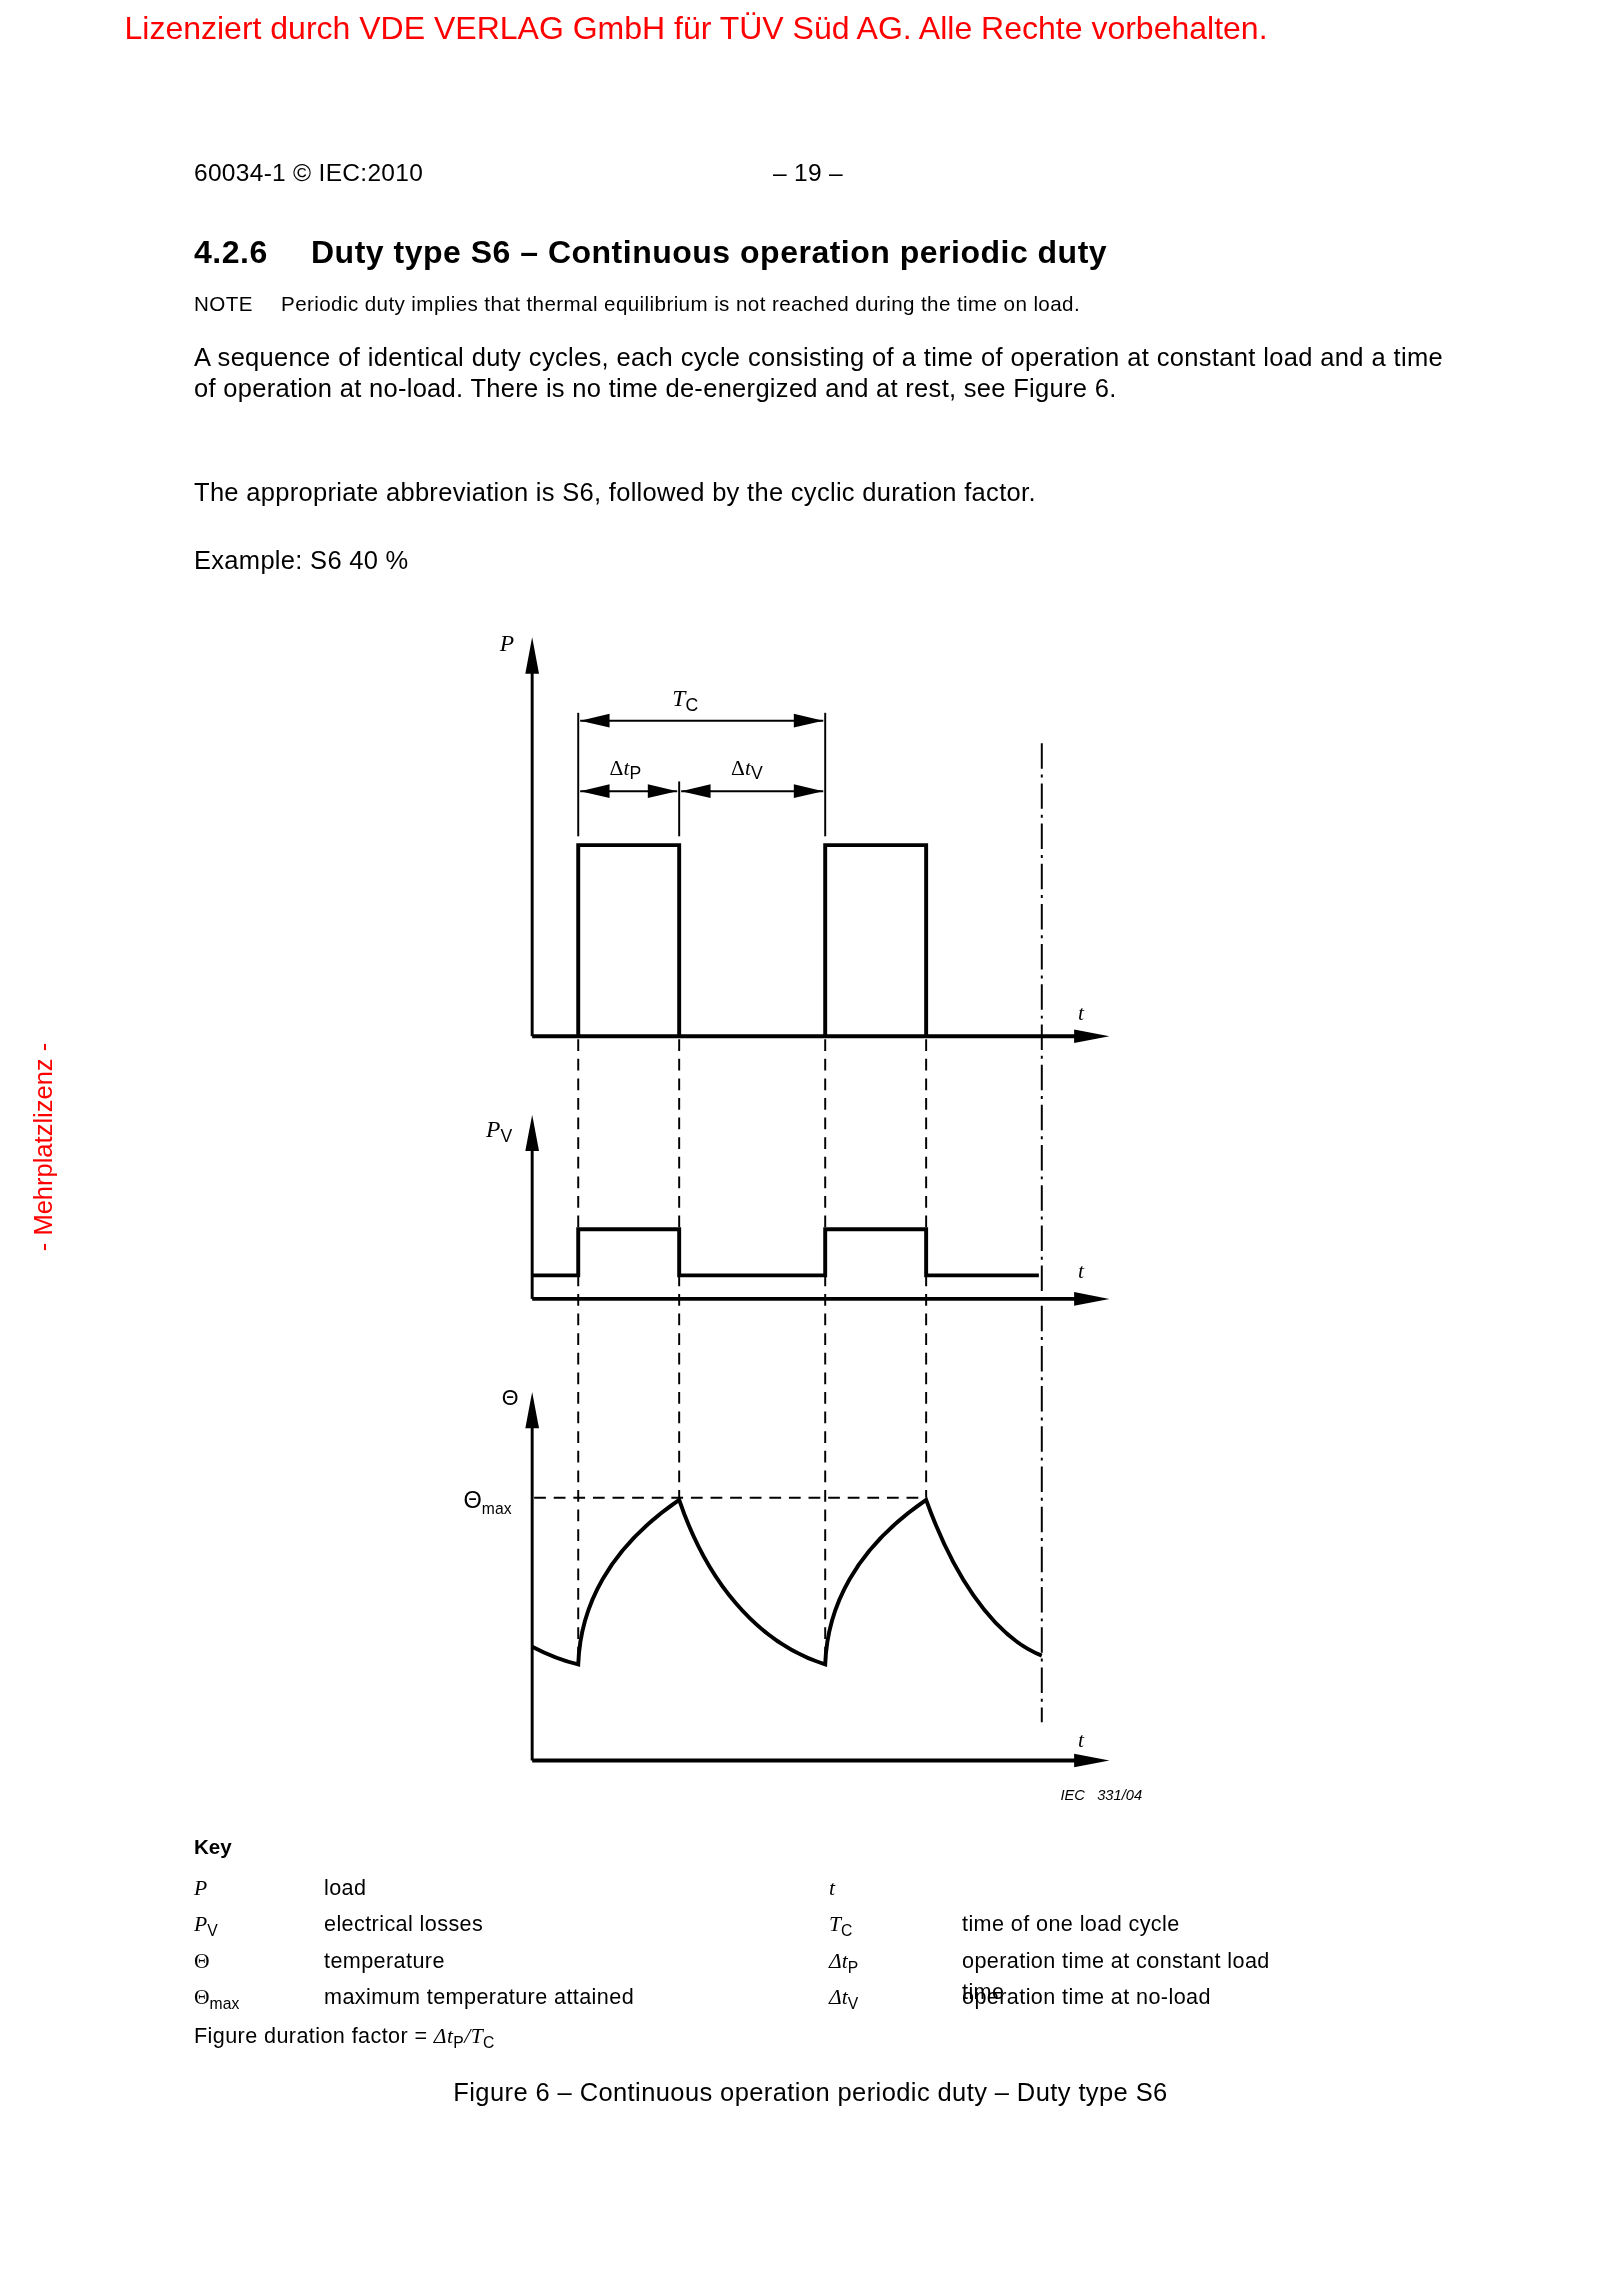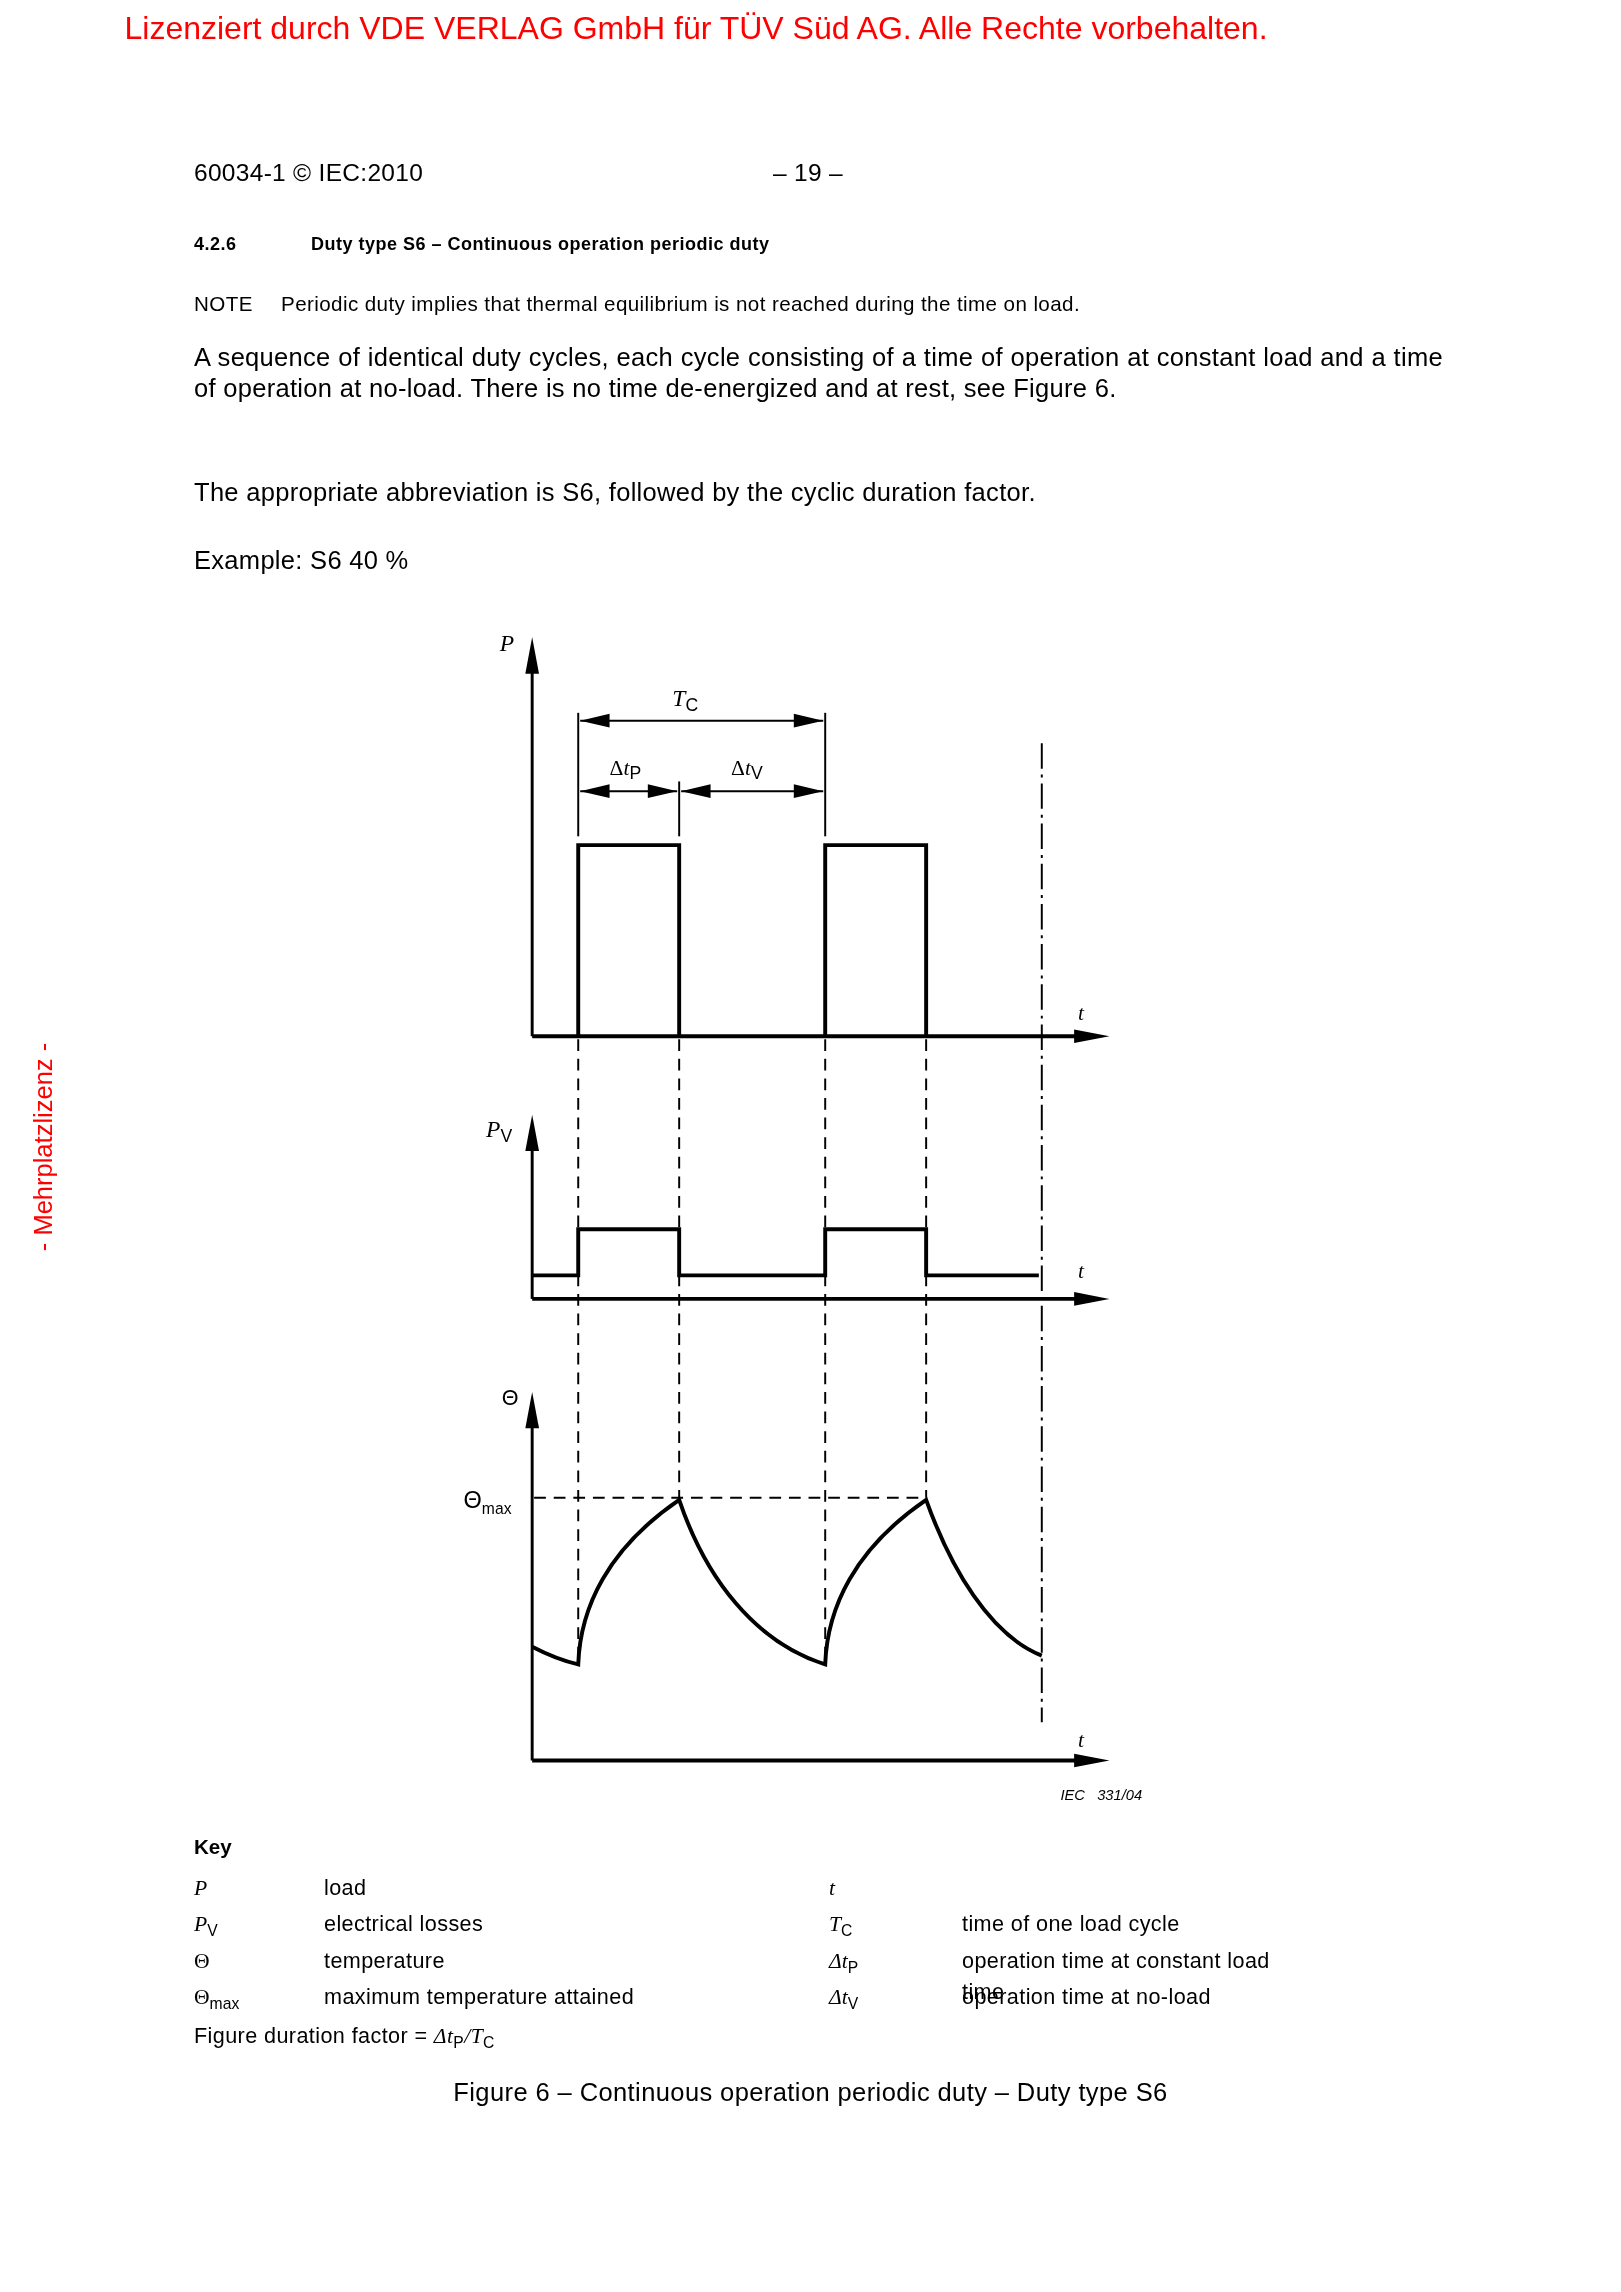--- a/index.html
+++ b/index.html
@@ -4,21 +4,21 @@
 <style>
   html, body { margin: 0; padding: 0; background: #ffffff; }
   body { width: 1621px; height: 2293px; position: relative; overflow: hidden;
          font-family: "Liberation Sans", "DejaVu Sans", sans-serif; color: #000; }
   .abs { position: absolute; white-space: nowrap; }
   .watermark-top { left: 0; width: 1392px; top: 9.8px; text-align: center; color: #ff0000;
                    font-size: 32px; }
   .watermark-side { left: 43px; top: 1147px; color: #ff0000; font-size: 25.5px;
                     transform: translate(-50%, -50%) rotate(-90deg); transform-origin: center; }
   .hdr { top: 159px; font-size: 24.5px; letter-spacing: 0.3px; }
-  .heading { top: 234px; font-size: 18px; font-weight: bold; letter-spacing: 0.5px; }
+  .heading { top: 234px; font-size: 32px; font-weight: bold; letter-spacing: 0.5px; }
   .note { top: 292px; font-size: 20.6px; letter-spacing: 0.4px; }
   .para { left: 194px; width: 1249px; font-size: 25.5px; line-height: 31px; text-align: justify;
           letter-spacing: 0.3px; position: absolute; white-space: normal; }
   .para-last { text-align-last: left; }
   svg.fig { position: absolute; left: 0; top: 0; }
   .key-head { left: 194px; top: 1835px; font-size: 20.6px; font-weight: bold; }
   .key-sym { font-family: "Liberation Serif", "DejaVu Serif", serif; font-style: italic; font-size: 21.6px; }
   .key-sym .up { font-style: normal; }
   .key-sym sub { font-family: "Liberation Sans", sans-serif; font-style: normal; font-size: 15.7px; vertical-align: -4.9px; }
   .key-desc { font-size: 21.6px; letter-spacing: 0.4px; }

